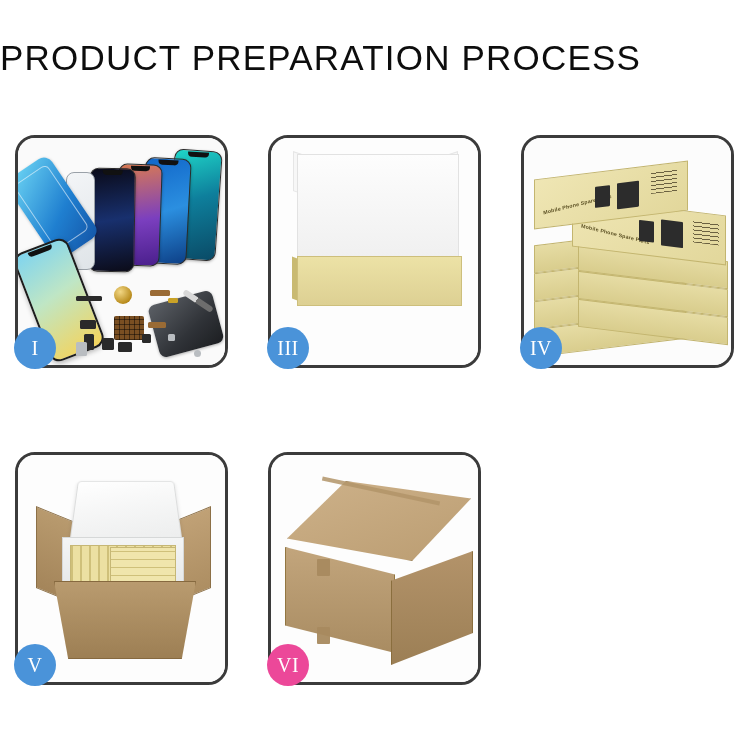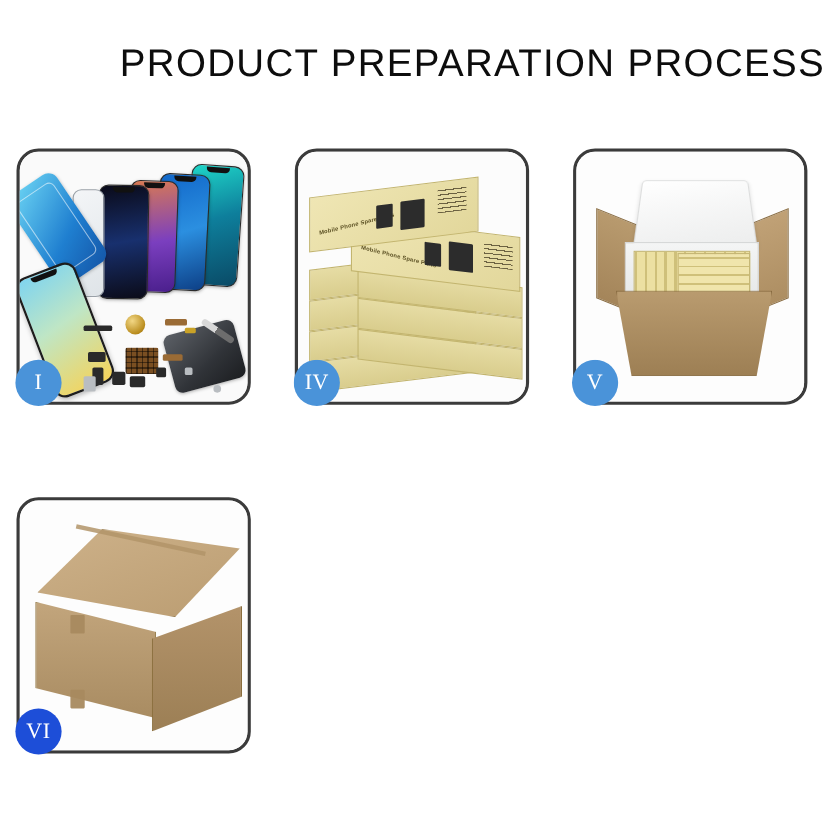--- a/index.html
+++ b/index.html
@@ -5,21 +5,21 @@
   html, body {
     margin: 0; padding: 0;
     width: 750px; height: 750px;
     background: #ffffff;
     font-family: "Liberation Sans", sans-serif;
     overflow: hidden;
   }
   .page { position: relative; width: 750px; height: 750px; background: #fff; }
 
   
-  .header { position: absolute; left: 0; top: 0; width: 750px; text-align: right; }
+  .header { position: absolute; left: 0; top: 0; width: 750px; text-align: left; }
   .title {
     margin: 0;
     padding-top: 40px;
     font-size: 35px;
     font-weight: 400;
     letter-spacing: 1.2px;
     color: #0d0d0d;
     font-family: "Liberation Sans", sans-serif;
     line-height: 1.05;
   }
@@ -63,21 +63,21 @@
     width: 42px; height: 42px;
     border-radius: 50%;
     background: #4a93d9;
     color: #ffffff;
     font-family: "Liberation Serif", serif;
     font-size: 20px;
     display: flex; align-items: center; justify-content: center;
     z-index: 6;
     letter-spacing: 0.5px;
   }
-  .badge.soft { background: #1d4ed8; }
+  .badge.soft { background: #ec4899; }
 
   
   .p1 { background: #fafafa; }
   .phone {
     position: absolute;
     border-radius: 9px;
     box-shadow: 0 1px 3px rgba(0,0,0,.30);
     border: 1.5px solid #2b2b2b;
     overflow: hidden;
   }
@@ -348,20 +348,32 @@
         <div class="part dark" style="left:100px; top:204px; width:14px; height:10px;"></div>
         <div class="part copper" style="left:130px; top:184px; width:18px; height:6px;"></div>
         <div class="part dark" style="left:124px; top:196px; width:9px; height:9px;"></div>
         <div class="part silver" style="left:150px; top:196px; width:7px; height:7px;"></div>
         <div class="part silver" style="left:176px; top:212px; width:7px; height:7px; border-radius:50%;"></div>
       </div>
       <div class="badge">I</div>
     </div>
 
 
+    <div class="panel">
+      <div class="panel-inner p3">
+        <div class="b3-lid-flapL"></div>
+        <div class="b3-lid-flapR"></div>
+        <div class="b3-lid"></div>
+        <div class="b3-side-l"></div>
+        <div class="b3-side-r"></div>
+        <div class="b3-bubble"></div>
+        <div class="b3-front"></div>
+      </div>
+      <div class="badge">III</div>
+    </div>
 
     <div class="panel">
       <div class="panel-inner p4">
         <div class="stack">
 
           <div class="kbox" style="left:2px;  top:168px; width:150px; height:26px; transform:skewY(-7deg);"></div>
           <div class="kbox" style="left:2px;  top:140px; width:150px; height:26px; transform:skewY(-7deg);"></div>
           <div class="kbox" style="left:2px;  top:112px; width:150px; height:26px; transform:skewY(-7deg);"></div>
           <div class="kbox" style="left:2px;  top:84px;  width:150px; height:26px; transform:skewY(-7deg);"></div>
 

